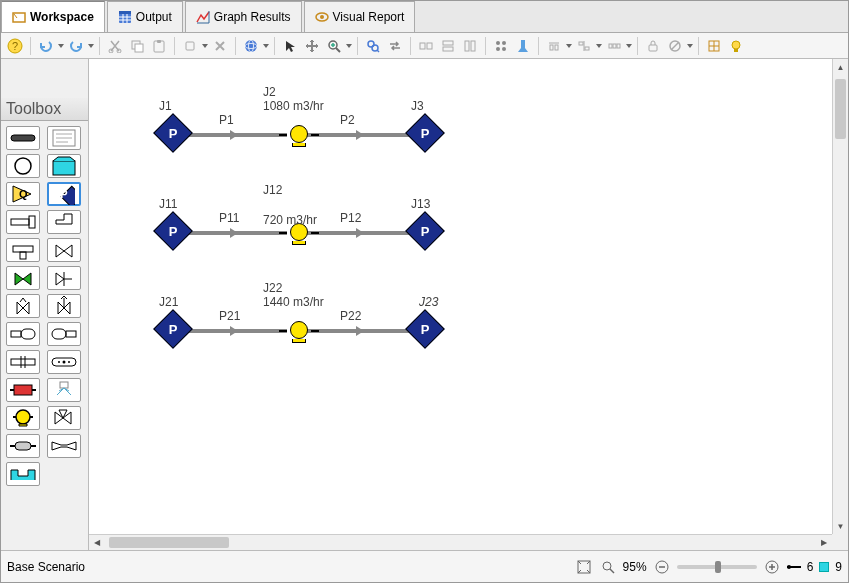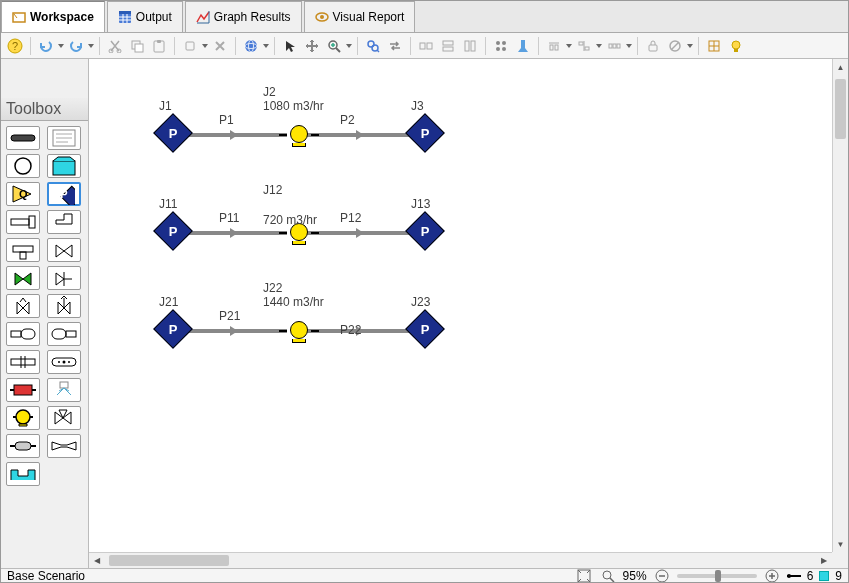--- a/index.html
+++ b/index.html
@@ -50,21 +50,21 @@
 .pump-body { width:18px; height:18px; background:#ffe600; border:1.5px solid #000; border-radius:50%; margin:0 auto; position:relative; }
 .pump-base { position:absolute; bottom:-5px; left:50%; transform:translateX(-50%); width:14px; height:4px; border:1.5px solid #000; border-top:none; background:#ffe600; }
 .pump-arm { position:absolute; top:50%; height:2px; background:#000; width:8px; }
 .pump-arm.l { left:-6px; transform:translateY(-50%); }
 .pump-arm.r { right:-6px; transform:translateY(-50%); }
 .pipe { position:absolute; height:4px; background:#888; }
 .pipe .arrowhead { position:absolute; left:50%; top:50%; transform:translate(-50%,-50%); width:0; height:0; border-top:5px solid transparent; border-bottom:5px solid transparent; border-left:8px solid #888; }
 .lbl { position:absolute; font-size:12px; color:#404040; white-space:nowrap; }
 
 
-.status { height:14px; border-top:1px solid #bbb; background:#f5f5f5; display:flex; align-items:center; padding:0 6px; font-size:12px; gap:6px; }
+.status { height:32px; border-top:1px solid #bbb; background:#f5f5f5; display:flex; align-items:center; padding:0 6px; font-size:12px; gap:6px; }
 .status .spacer { flex:1; }
 .status .sbtn { width:18px; height:18px; display:flex; align-items:center; justify-content:center; color:#555; }
 .slider { width:80px; height:4px; background:#ccc; position:relative; border-radius:2px; }
 .slider .knob { position:absolute; left:38px; top:-4px; width:6px; height:12px; background:#888; border-radius:2px; }
 .sq-cyan { width:10px; height:10px; background:#2ed5e3; border:1px solid #0aa; }
 </style>
 </head>
 <body>
 
 <div class="tabs">
@@ -507,40 +507,40 @@
             <div class="diamond-label">P</div>
           </div>
           <div class="lbl" style="left: 322px; top: 138px;">J13</div>
           <div class="pipe" style="left: 92px; top: 270px; width: 106px;">
             <div class="arrowhead"></div>
           </div>
           <div class="lbl" style="left: 130px; top: 250px;">P21</div>
           <div class="pipe" style="left: 218px; top: 270px; width: 106px;">
             <div class="arrowhead"></div>
           </div>
-          <div class="lbl" style="left: 251px; top: 250px; margin-top: 14px;">P22</div>
+          <div class="lbl" style="left: 251px; top: 250px;">P22</div>
           <div class="junction" style="left: 70px; top: 256px;">
             <div class="diamond"></div>
             <div class="diamond-label">P</div>
           </div>
           <div class="lbl" style="left: 70px; top: 236px;">J21</div>
           <div class="pump" style="left: 196px; top: 262px;">
             <div class="pump-arm l"></div>
             <div class="pump-arm r"></div>
             <div class="pump-body">
               <div class="pump-base"></div>
             </div>
           </div>
           <div class="lbl" style="left: 174px; top: 222px;">J22</div>
           <div class="lbl" style="left: 174px; top: 236px;">1440 m3/hr</div>
           <div class="junction" style="left: 322px; top: 256px;">
             <div class="diamond"></div>
             <div class="diamond-label">P</div>
           </div>
-          <div class="lbl" style="left: 322px; top: 236px;">J23</div>
+          <div class="lbl" style="left: 330px; top: 236px; font-style: italic;">J23</div>
         </div>
       <div class="scroll-v">
         <div class="arrow up">▲</div>
         <div class="thumb"></div>
         <div class="arrow down">▼</div>
       </div>
       <div class="scroll-h">
         <div class="arrow left">◀</div>
         <div class="thumb"></div>
         <div class="arrow right">▶</div>

